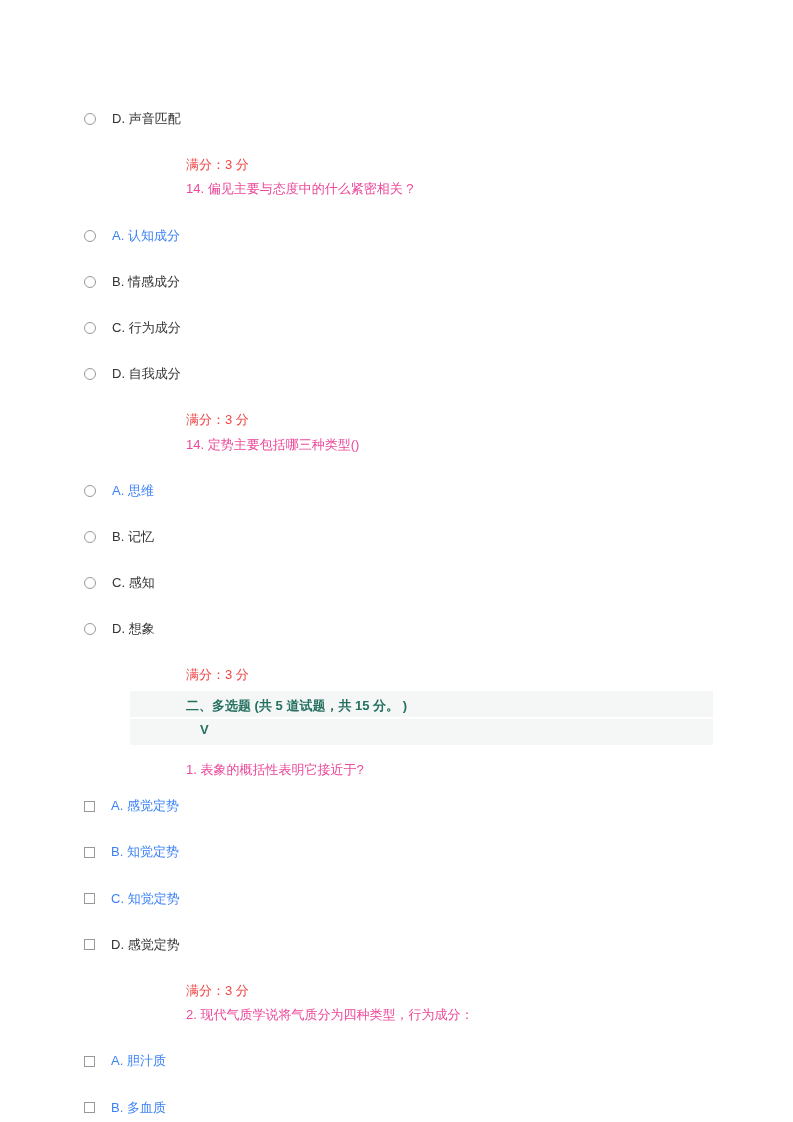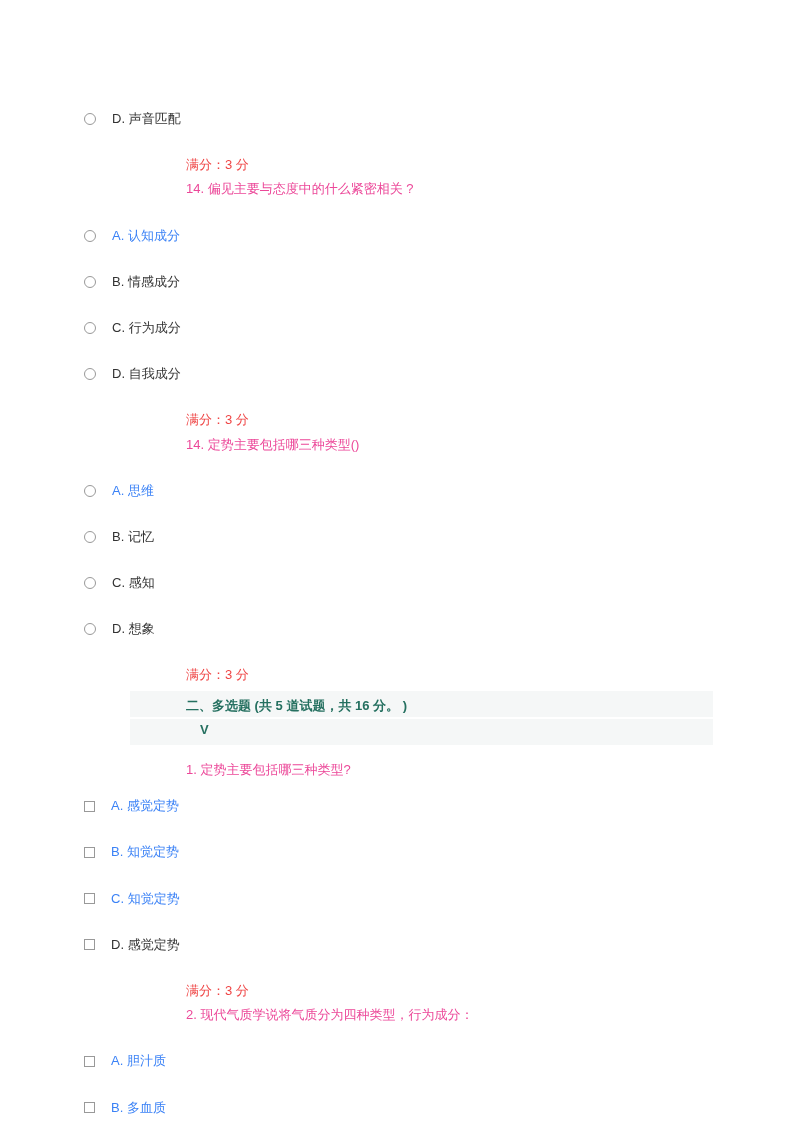--- a/index.html
+++ b/index.html
@@ -160,28 +160,28 @@
   <span class="radio-dot"></span>
   <span class="opt-label">
     <span>D.</span>
     <span>想象</span>
   </span>
 </div>
 <div class="score">满分：3  分</div>
 
 <div class="sec-wrap">
   <div class="section-header">
-    <span>二、多选题  (共 </span><span class="bold">5</span><span> 道试题，共 </span><span class="bold">16</span><span> 分。 )</span>
+    <span>二、多选题  (共 </span><span class="bold">5</span><span> 道试题，共 </span><span class="bold">15</span><span> 分。 )</span>
   </div>
   <div class="section-v">V</div>
 </div>
 
 <div class="question tight">
   <span>1.</span>
-  <span>定势主要包括哪三种类型?</span>
+  <span>表象的概括性表明它接近于?</span>
 </div>
 <div class="row">
   <span class="checkbox"></span>
   <span class="opt-label red">
     <span>A.</span>
     <span>感觉定势</span>
   </span>
 </div>
 <div class="row">
   <span class="checkbox"></span>

